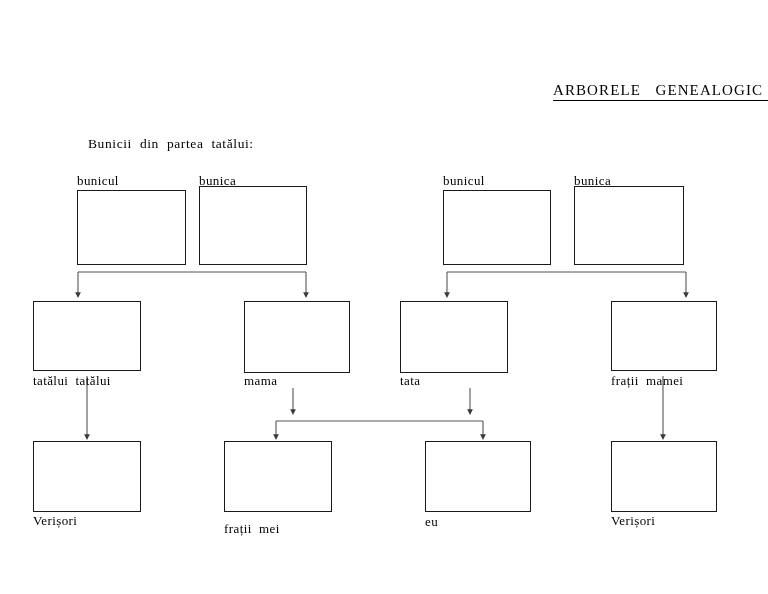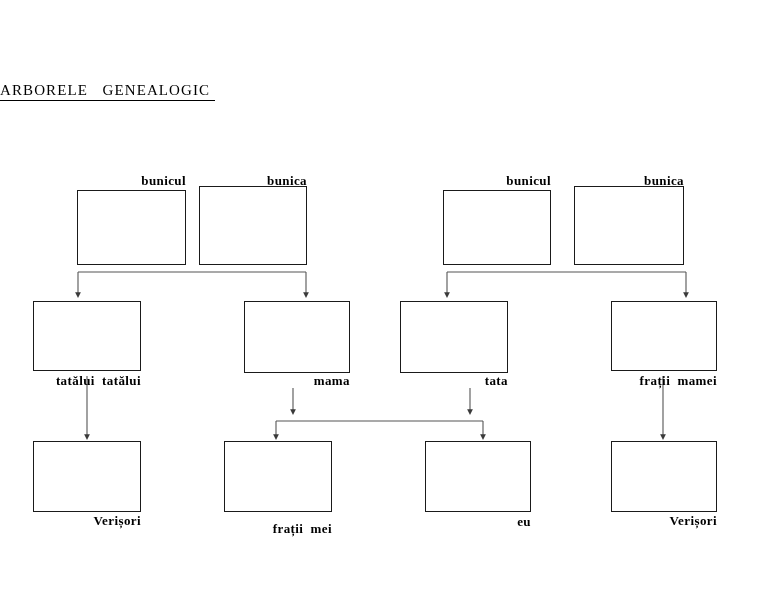--- a/index.html
+++ b/index.html
@@ -22,21 +22,21 @@
     top: 0;
     width: 768px;
     height: 594px;
     pointer-events: none;
   }
   .title {
     position: absolute;
     left: 0;
     top: 82px;
     width: 768px;
-    text-align: left;
+    text-align: right;
     font-size: 15px;
     letter-spacing: 1.1px;
     white-space: pre;
   }
   .title span {
     border-bottom: 1px solid #000;
     padding-bottom: 2px;
   }
   .section-label {
     position: absolute;
@@ -52,32 +52,32 @@
     position: absolute;
     box-sizing: border-box;
     border: 1px solid #1a1a1a;
     background: #ffffff;
   }
   .cap {
     position: absolute;
     font-size: 13px;
     letter-spacing: 0.4px;
     white-space: pre;
-    text-align: right;
+    text-align: left;
     line-height: 15px;
-    font-weight: bold;
   }
 </style>
 </head>
 <body>
 
 <div id="page">
 
   <div class="title"><span>ARBORELE   GENEALOGIC </span></div>
 
+  <div class="section-label left">Bunicii  din  partea  tatălui:</div>
 
   <svg id="connectors" viewBox="0 0 768 594">
     <defs>
       <marker id="arrow" markerWidth="8" markerHeight="8" refX="3.2" refY="4" orient="auto" markerUnits="userSpaceOnUse">
         <path d="M0.4,1.1 L6.2,4 L0.4,6.9 z" fill="#3a3a3a"></path>
       </marker>
     </defs>
     <g stroke="#555555" stroke-width="1.1" fill="none">
 
       <path d="M78,272 L306,272"></path>

